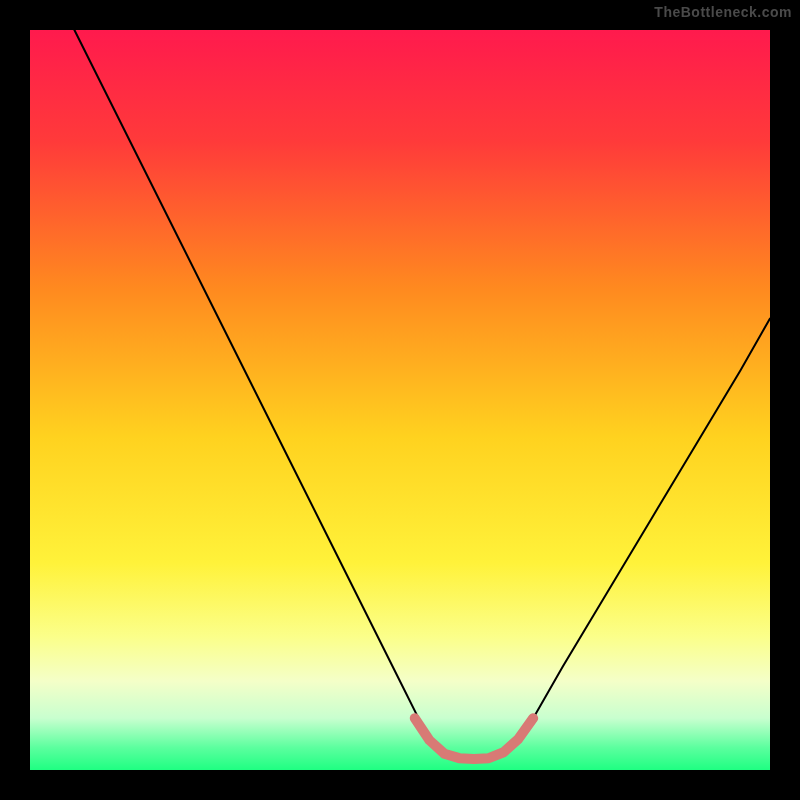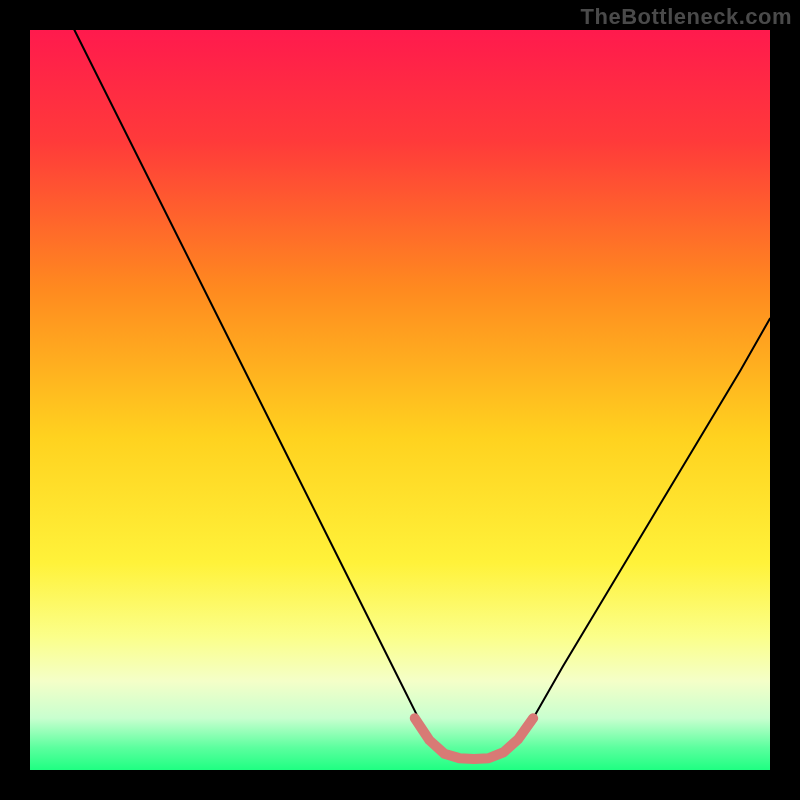--- a/index.html
+++ b/index.html
@@ -15,21 +15,21 @@
     position: relative;
     width: 800px;
     height: 800px;
     background: #000;
   }
   .watermark {
     position: absolute;
     top: 4px;
     right: 8px;
     color: #4a4a4a;
-    font-size: 22px;
+    font-size: 14px;
     font-weight: 600;
     letter-spacing: 0.5px;
     z-index: 10;
     user-select: none;
   }
   svg {
     position: absolute;
     top: 0;
     left: 0;
   }

